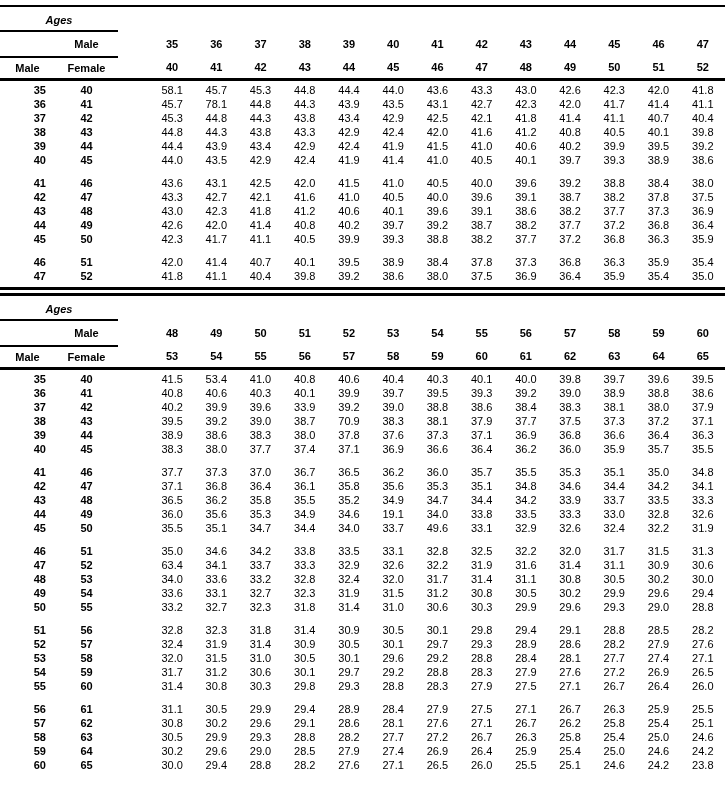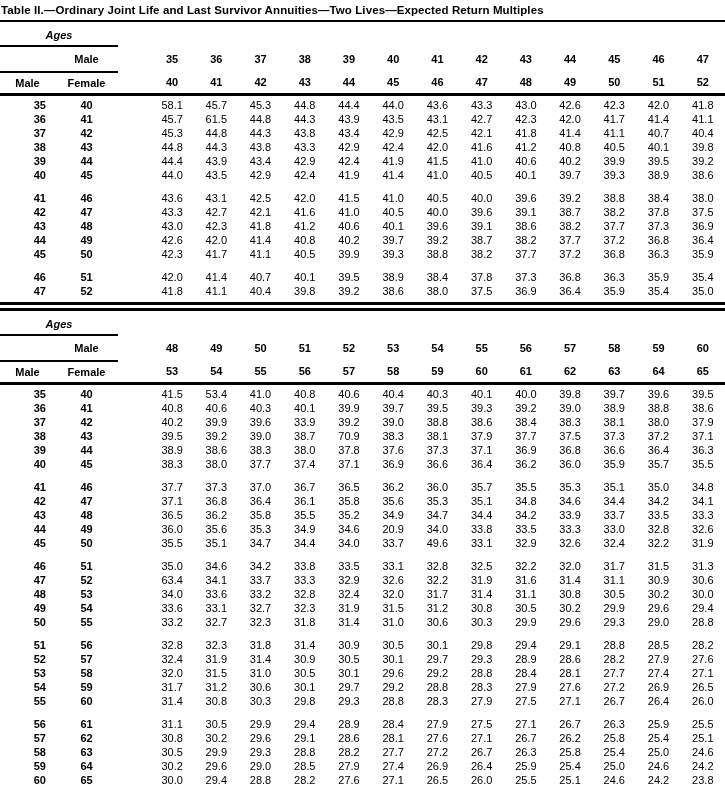--- a/index.html
+++ b/index.html
@@ -40,21 +40,20 @@
   .divider {
     margin-top:4px; height:9px;
     border-top:3px solid #000; border-bottom:3px solid #000;
     background:#fff;
   }
 </style>
 </head>
 <body>
 
 <div class="page">
-  <div class="title">Table II.—Ordinary Joint Life and Last Survivor Annuities—Two Lives—Expected Return Multiples</div>
   <div class="title-rule"></div>
 
   <div id="table1">
       <table class="grid">
         <colgroup>
           <col class="c-m">
           <col class="c-f">
           <col class="c-sp">
           <col class="c-v">
           <col class="c-v">
@@ -130,21 +129,21 @@
             <td class="dv">42.6</td>
             <td class="dv">42.3</td>
             <td class="dv">42.0</td>
             <td class="dv">41.8</td>
           </tr>
           <tr class="drow">
             <td class="ma">36</td>
             <td class="fa">41</td>
             <td></td>
             <td class="dv">45.7</td>
-            <td class="dv">61.5</td>
+            <td class="dv">78.1</td>
             <td class="dv">44.8</td>
             <td class="dv">44.3</td>
             <td class="dv">43.9</td>
             <td class="dv">43.5</td>
             <td class="dv">43.1</td>
             <td class="dv">42.7</td>
             <td class="dv">42.3</td>
             <td class="dv">42.0</td>
             <td class="dv">41.7</td>
             <td class="dv">41.4</td>
@@ -591,21 +590,21 @@
           </tr>
           <tr class="drow">
             <td class="ma">44</td>
             <td class="fa">49</td>
             <td></td>
             <td class="dv">36.0</td>
             <td class="dv">35.6</td>
             <td class="dv">35.3</td>
             <td class="dv">34.9</td>
             <td class="dv">34.6</td>
-            <td class="dv">20.9</td>
+            <td class="dv">19.1</td>
             <td class="dv">34.0</td>
             <td class="dv">33.8</td>
             <td class="dv">33.5</td>
             <td class="dv">33.3</td>
             <td class="dv">33.0</td>
             <td class="dv">32.8</td>
             <td class="dv">32.6</td>
           </tr>
           <tr class="drow">
             <td class="ma">45</td>

